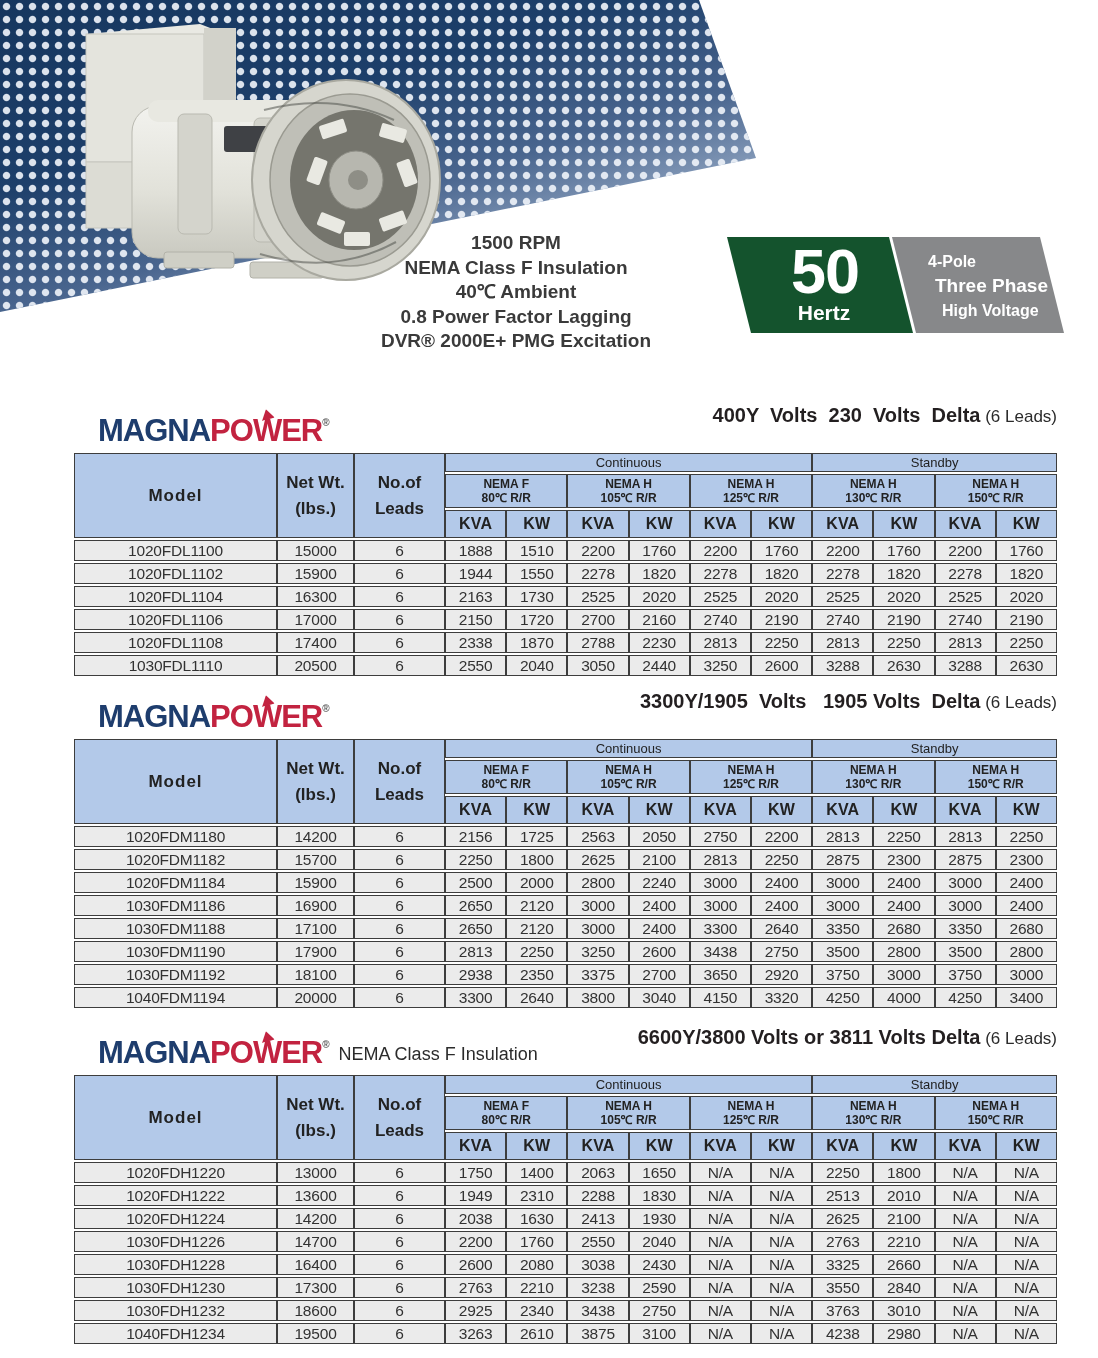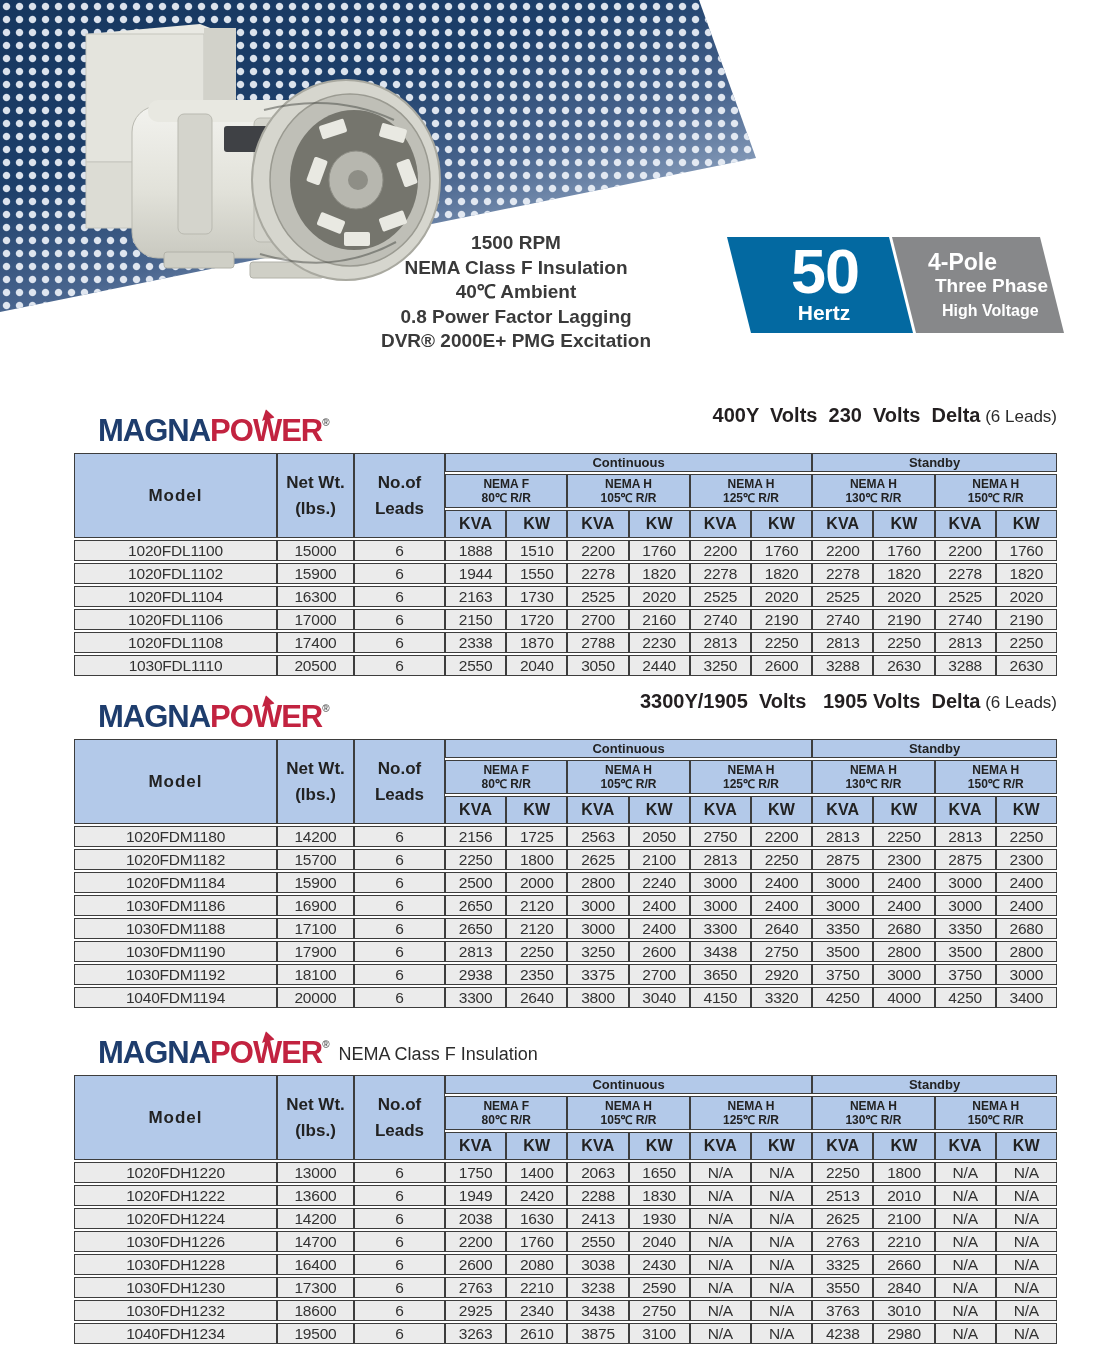--- a/index.html
+++ b/index.html
@@ -13,25 +13,25 @@
     background-image:
       radial-gradient(circle at 6.5px 6.5px, rgba(236,241,248,0.92) 3.1px, rgba(236,241,248,0) 4.2px),
       linear-gradient(163deg,#16365e 0%,#1d3f6a 34%,#4a668f 56%,#9db0ca 76%,#e9edf4 96%);
     background-size:13px 13px,100% 100%;}
   .gen{position:absolute;left:28px;top:14px;}
 
   .specs{position:absolute;left:320px;top:231px;width:392px;text-align:center;
          font-size:19px;line-height:24.5px;font-weight:700;color:#3a3a3a;}
   .badge{position:absolute;top:237px;height:96px;color:#ffffff;
          clip-path:polygon(0 0,calc(100% - 24px) 0,100% 100%,24px 100%);}
-  .badge-hz{left:727px;width:186px;background:#0369a1;text-align:center;}
+  .badge-hz{left:727px;width:186px;background:#14532d;text-align:center;}
   .hz-num{font-size:63px;font-weight:800;line-height:60px;margin-top:4px;padding-left:10px;letter-spacing:-1px;}
   .hz-unit{font-size:21px;font-weight:700;padding-left:8px;}
   .badge-type{left:892px;width:172px;background:#87888a;padding-top:13px;box-sizing:border-box;}
-  .bt-line{font-size:23px;font-weight:700;line-height:24px;}
+  .bt-line{font-size:16px;font-weight:700;line-height:24px;}
   .bt-1{margin-left:36px;}
   .bt-2{margin-left:43px;font-size:19px;}
   .bt-3{margin-left:50px;font-size:16px;line-height:26px;}
 
   
   .section{position:absolute;left:74px;width:983px;}
   .sec-head{display:flex;align-items:flex-end;margin-bottom:5px;height:40px;}
   .logo{position:relative;font-size:31px;font-weight:800;letter-spacing:-1px;line-height:30px;
         margin-left:24px;white-space:nowrap;}
   .logo-magna{color:#1e3d6d;}
@@ -46,21 +46,21 @@
 
   
   table.spec{border-collapse:separate;border-spacing:0 2px;table-layout:fixed;width:983px;}
   table.spec th,table.spec td{border:1.5px solid #3d3d3d;padding:0;text-align:center;
       overflow:hidden;}
   table.spec th{background:#b3c9e9;color:#222;}
   table.spec td{background:#ebebeb;font-size:15.5px;height:19px;line-height:19px;color:#323232;
       letter-spacing:-0.2px;}
   th.c-model{font-size:17px;font-weight:700;letter-spacing:1px;}
   th.c-two div{font-size:17px;font-weight:700;line-height:26px;}
-  th.band{font-size:13px;font-weight:700;height:17px;line-height:17px;}
+  th.band{font-size:13px;font-weight:400;height:17px;line-height:17px;}
   th.grp div{font-size:12px;font-weight:700;line-height:14px;}
   th.grp{height:32px;}
   th.kv{font-size:16px;font-weight:700;height:26px;line-height:26px;letter-spacing:0.2px;}
   td.model{font-size:15px;letter-spacing:0.3px;}
 </style>
 </head>
 <body>
 
 <div class="page">
 
@@ -488,20 +488,23 @@
     </table>
   </div>
 
   <div class="section" style="top:1028px;">
     <div class="sec-head">
       <div class="logo">
         <span class="logo-spike"></span>
         <span class="logo-magna">MAGNA</span><span class="logo-power">POWER</span><span class="logo-reg">®</span>
       </div>
       <div class="sec-note">NEMA Class F Insulation</div>
+      <div class="sec-title">
+        <span class="t-bold">6600Y/3800 Volts or 3811 Volts Delta</span><span class="t-suffix"> (6 Leads)</span>
+      </div>
     </div>
     <table class="spec">
       <colgroup>
         <col style="width:203px">
           <col style="width:77px">
           <col style="width:91px">
         <col span="10" style="width:61.2px">
       </colgroup>
       <thead>
         <tr>
@@ -566,21 +569,21 @@
             <td>2250</td>
             <td>1800</td>
             <td>N/A</td>
             <td>N/A</td>
           </tr>
           <tr>
             <td class="model">1020FDH1222</td>
             <td>13600</td>
             <td>6</td>
             <td>1949</td>
-            <td>2420</td>
+            <td>2310</td>
             <td>2288</td>
             <td>1830</td>
             <td>N/A</td>
             <td>N/A</td>
             <td>2513</td>
             <td>2010</td>
             <td>N/A</td>
             <td>N/A</td>
           </tr>
           <tr>

